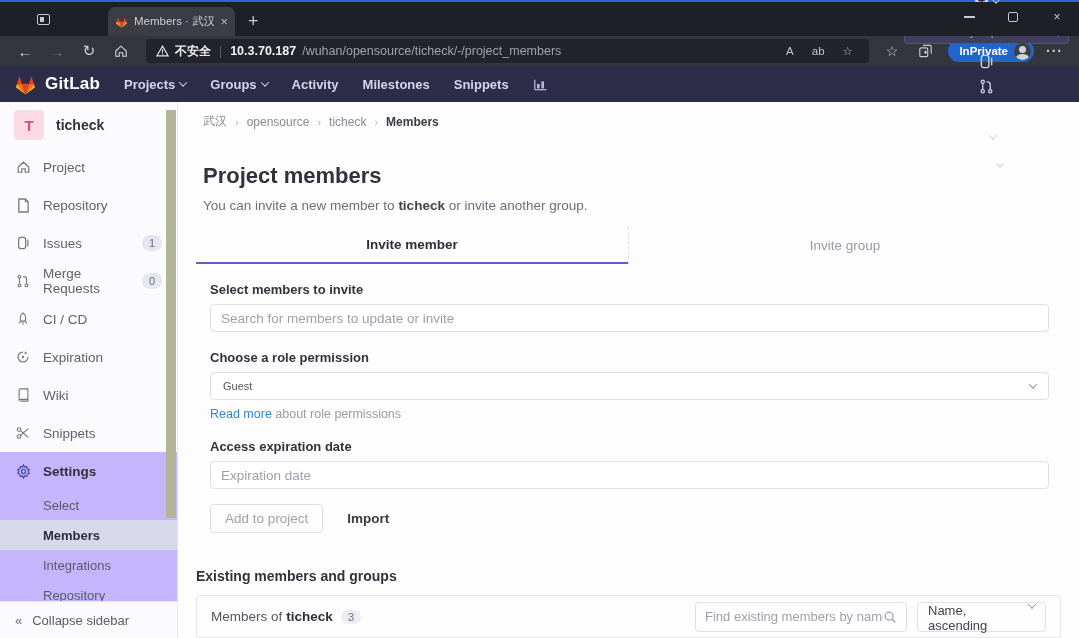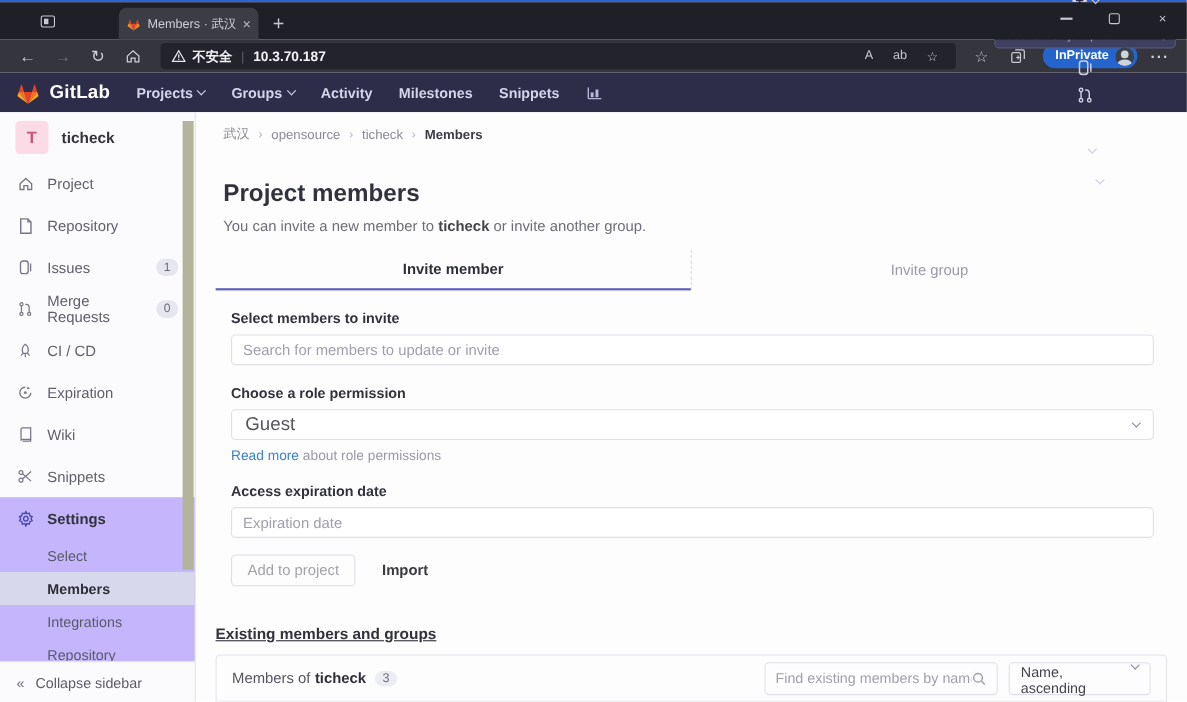--- a/index.html
+++ b/index.html
@@ -100,31 +100,31 @@
   .tabx { flex:1; height:37px; display:flex; align-items:center; justify-content:center; font-size:13.5px; }
   .tabx.active { color:#2f2f3a; font-weight:bold; border-bottom:2px solid #5f5fc0; }
   .tabx.inactive { color:#9a9aa6; border-left:1px dashed #dcdce4; }
 
   .form { padding:18px 12px 0 14px; }
   .f-label { font-size:13px; font-weight:bold; color:#32323c; margin-bottom:7px; }
   .f-input { width:100%; height:28px; border:1px solid #e0e0e8; border-radius:4px; padding:0 10px;
     font-size:13.5px; color:#45454f; font-family:"Liberation Sans",sans-serif; background:#fff; outline:none; }
   .f-input::placeholder { color:#9f9fad; }
   .f-select { width:100%; height:28px; border:1px solid #e0e0e8; border-radius:4px; padding:0 12px;
-    display:flex; align-items:center; background:#fff; font-size:17px; color:#55555f; }
+    display:flex; align-items:center; background:#fff; font-size:11px; color:#55555f; }
   .f-select .chev { margin-left:auto; color:#8888a0; }
   .f-gap { height:18px; }
   .read-more { margin-top:7px; font-size:12.5px; color:#9a9aa6; }
   .read-more a { color:#3a83cc; text-decoration:none; }
   .btn-row { margin-top:15px; display:flex; align-items:center; gap:14px; }
   .btn-disabled { border:1px solid #dedee4; border-radius:4px; background:#fdfdfd; color:#a2a2a8;
     font-size:13.5px; padding:6px 14px; }
   .btn-plain { color:#3a3a42; font-size:13.5px; font-weight:bold; padding:6px 10px; }
 
-  .existing-heading { margin-top:35px; padding-left:0; font-size:14px; font-weight:bold; color:#32323c;text-decoration:underline; }
+  .existing-heading { margin-top:35px; padding-left:0; font-size:14px; font-weight:bold; color:#32323c; }
   .card { margin-top:11px; border:1px solid #e4e4ea; border-radius:4px 4px 0 0; }
   .card-header { height:42px; display:flex; align-items:center; padding:0 14px; border-bottom:1px solid #e8e8ee; }
   .members-of { font-size:13.5px; color:#55555f; display:flex; align-items:center; gap:4px; }
   .members-of b { color:#2f2f3a; }
   .count-badge { background:#ececf3; color:#72727e; font-size:11.5px; border-radius:10px; padding:1px 7px; margin-left:4px; }
   .card-tools { margin-left:auto; display:flex; align-items:center; gap:10px; }
   .find-box { width:212px; height:30px; border:1px solid #e0e0ea; border-radius:4px; display:flex; align-items:center; padding:0 9px; }
   .find-box input { flex:1; min-width:0; border:none; outline:none; font-size:13px; color:#45454f;
     font-family:"Liberation Sans",sans-serif; }
   .find-box input::placeholder { color:#9fa0ad; }
@@ -181,20 +181,21 @@
     <span class="warn-ico">
       <svg width="13" height="12" viewBox="0 0 16 14">
         <path d="M8 1L15 13H1z" fill="none" stroke="#e7e7ec" stroke-width="1.4"></path>
         <rect x="7.3" y="5" width="1.4" height="4" fill="#e7e7ec"></rect>
         <rect x="7.3" y="10" width="1.4" height="1.4" fill="#e7e7ec"></rect>
       </svg>
     </span>
     <span class="sec-label">不安全</span>
     <span class="url-div">|</span>
     <span class="url-host">10.3.70.187</span>
+    <span class="url-path">/wuhan/opensource/ticheck/-/project_members</span>
     <span class="url-spacer"></span>
     <span class="mini-ico">A</span>
     <span class="mini-ico">ab</span>
     <span class="mini-ico">☆</span>
   </div>
   <span class="tool-ico">☆</span>
   <span class="tool-ico">
     <svg width="15" height="14" viewBox="0 0 16 16">
       <rect x="1.5" y="4.5" width="9" height="10" rx="1.5" fill="none" stroke="#cbcbd2" stroke-width="1.3"></rect>
       <path d="M5 1.5h8A1.5 1.5 0 0 1 14.5 3v8" fill="none" stroke="#cbcbd2" stroke-width="1.3"></path>

